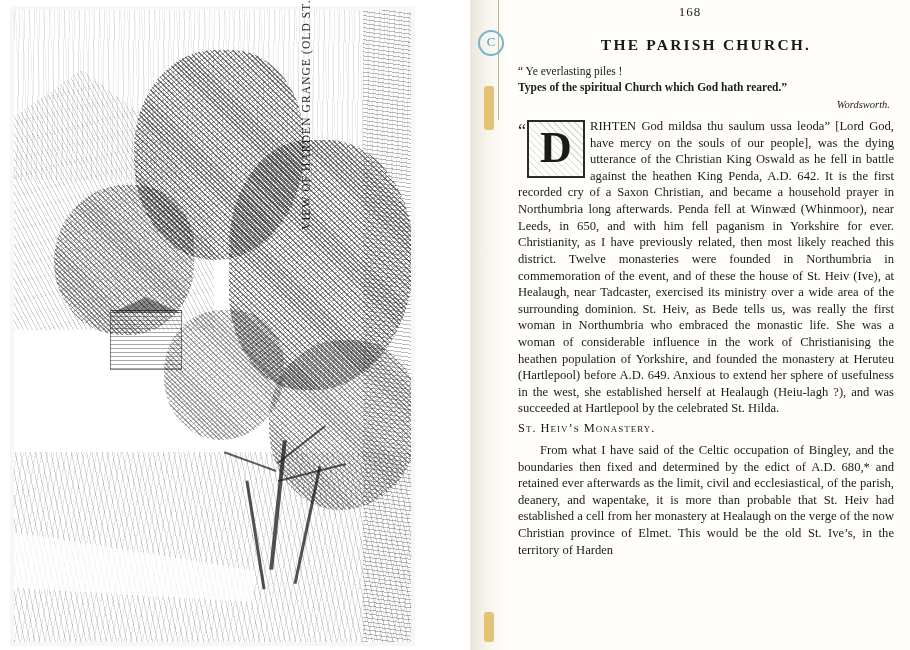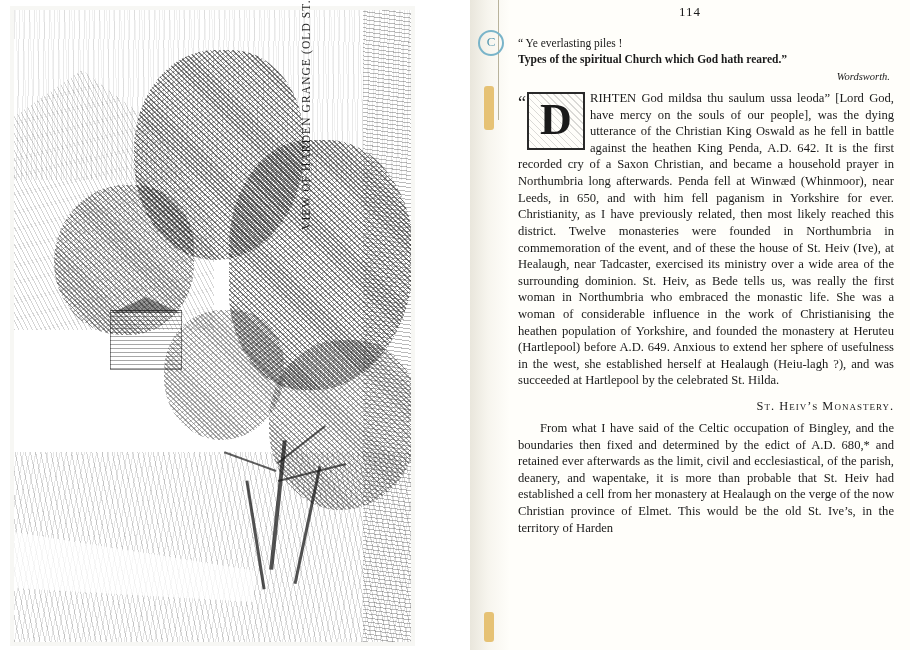--- a/index.html
+++ b/index.html
@@ -221,25 +221,25 @@
     font-size: 44px;
     line-height: 52px;
     text-align: center;
     font-weight: bold;
     font-family: "Liberation Serif", serif;
     border: 2px solid #2a2a2a;
     background:
       repeating-linear-gradient(45deg, rgba(30,30,30,0.16) 0px, rgba(30,30,30,0.16) 1px, rgba(255,255,255,0) 1px, rgba(255,255,255,0) 5px);
   }
   .subhead {
-    text-align: right;
+    text-align: left;
     font-variant: small-caps;
     font-size: 12.4px;
     letter-spacing: 1px;
-    margin: 10px 0 6px 0;
+    margin: 4px 0 6px 0;
   }
   .indent { text-indent: 22px; }
   .footnote {
     font-size: 10.6px;
     text-align: center;
     margin-top: 6px;
   }
 </style>
 </head>
 <body>
@@ -271,23 +271,24 @@
     <div class="plate-caption">VIEW OF HARDEN GRANGE (OLD ST. IVE'S) FROM BECKFOOT LANE.</div>
   </div>
 
   <div class="text-panel">
     <div class="gutter"></div>
     <div class="string"></div>
     <div class="gutter-mark gm1"></div>
     <div class="gutter-mark gm2"></div>
     <div class="stamp-ring">C</div>
 
-    <div class="folio">114</div>
+    <div class="folio">168</div>
 
     <div class="body">
+      <h1 class="chapter-title">THE PARISH CHURCH.</h1>
 
       <div class="epigraph">
         <span>“ Ye everlasting piles !</span>
         <span class="line2">Types of the spiritual Church which God hath reared.”</span>
       </div>
       <div class="attrib">Wordsworth.</div>
 
       <div class="para opening">
         <span class="dropcap-quote">“</span>
         <span class="dropcap">D</span>

